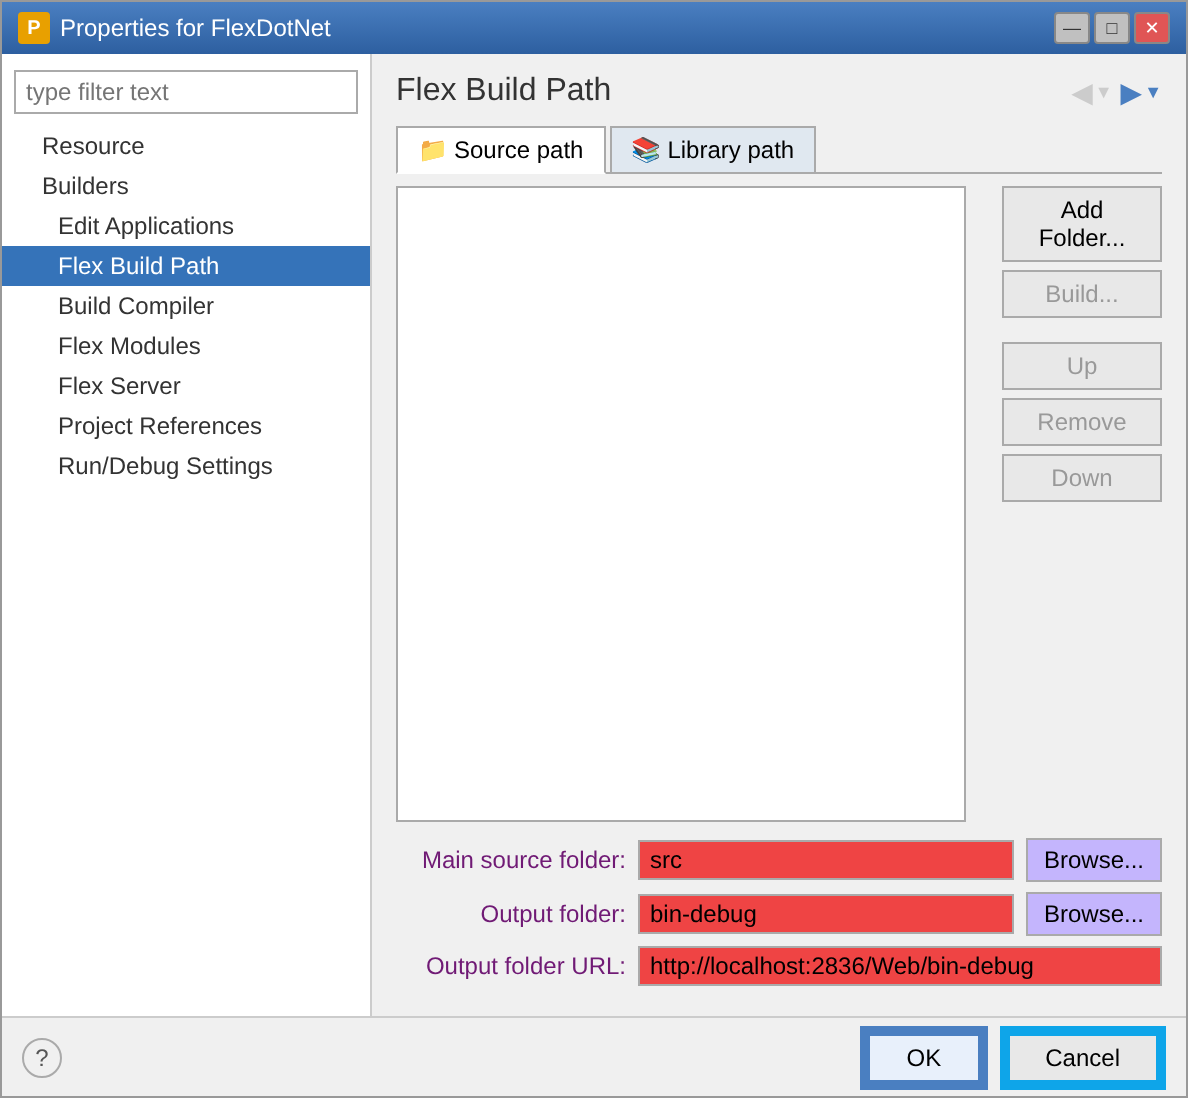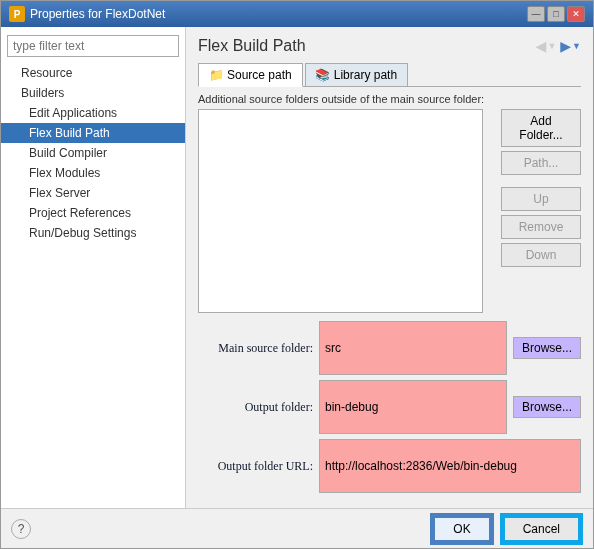--- a/index.html
+++ b/index.html
@@ -206,30 +206,29 @@
     .form-row {
       display: flex;
       align-items: center;
       margin-bottom: 5px;
       gap: 6px;
     }
     .form-label {
       width: 115px;
       text-align: right;
       font-size: 12px;
-      color: #0f172a;
+      color: #701a75;
       flex-shrink: 0;
-      font-family: Liberation Serif, serif;
     }
     .form-input {
       flex: 1;
-      padding: 19px 5px;
-      border: 1px solid #aaa;
-      font-size: 12px;
-      background: #fca5a5;
+      padding: 2px 5px;
+      border: 1px solid #aaa;
+      font-size: 12px;
+      background: #ef4444;
     }
     .browse-btn {
       padding: 3px 8px;
       border: 1px solid #aaa;
       background: #c4b5fd;
       cursor: pointer;
       font-size: 12px;
       white-space: nowrap;
     }
     .bottom-bar {
@@ -343,26 +342,25 @@
           <span class="tab-icon">📁</span>
           <span>Source path</span>
         </div>
         <div class="tab">
           <span class="tab-icon">📚</span>
           <span>Library path</span>
         </div>
       </div>
 
       <div class="source-panel">
-        <span class="description">Additional source folders outside of the main source folder:</span>
         <div class="source-body">
           <div class="source-list"></div>
           <div class="source-buttons">
             <button class="action-btn">Add Folder...</button>
-            <button class="action-btn" disabled="">Path...</button>
+            <button class="action-btn" disabled="">Build...</button>
             <button class="action-btn" style="margin-top:8px;" disabled="">Up</button>
             <button class="action-btn" disabled="">Remove</button>
             <button class="action-btn" disabled="">Down</button>
           </div>
         </div>
 
         <div class="form-section">
           <div class="form-row">
             <span class="form-label">Main source folder:</span>
             <input class="form-input" type="text" value="src" style="">

